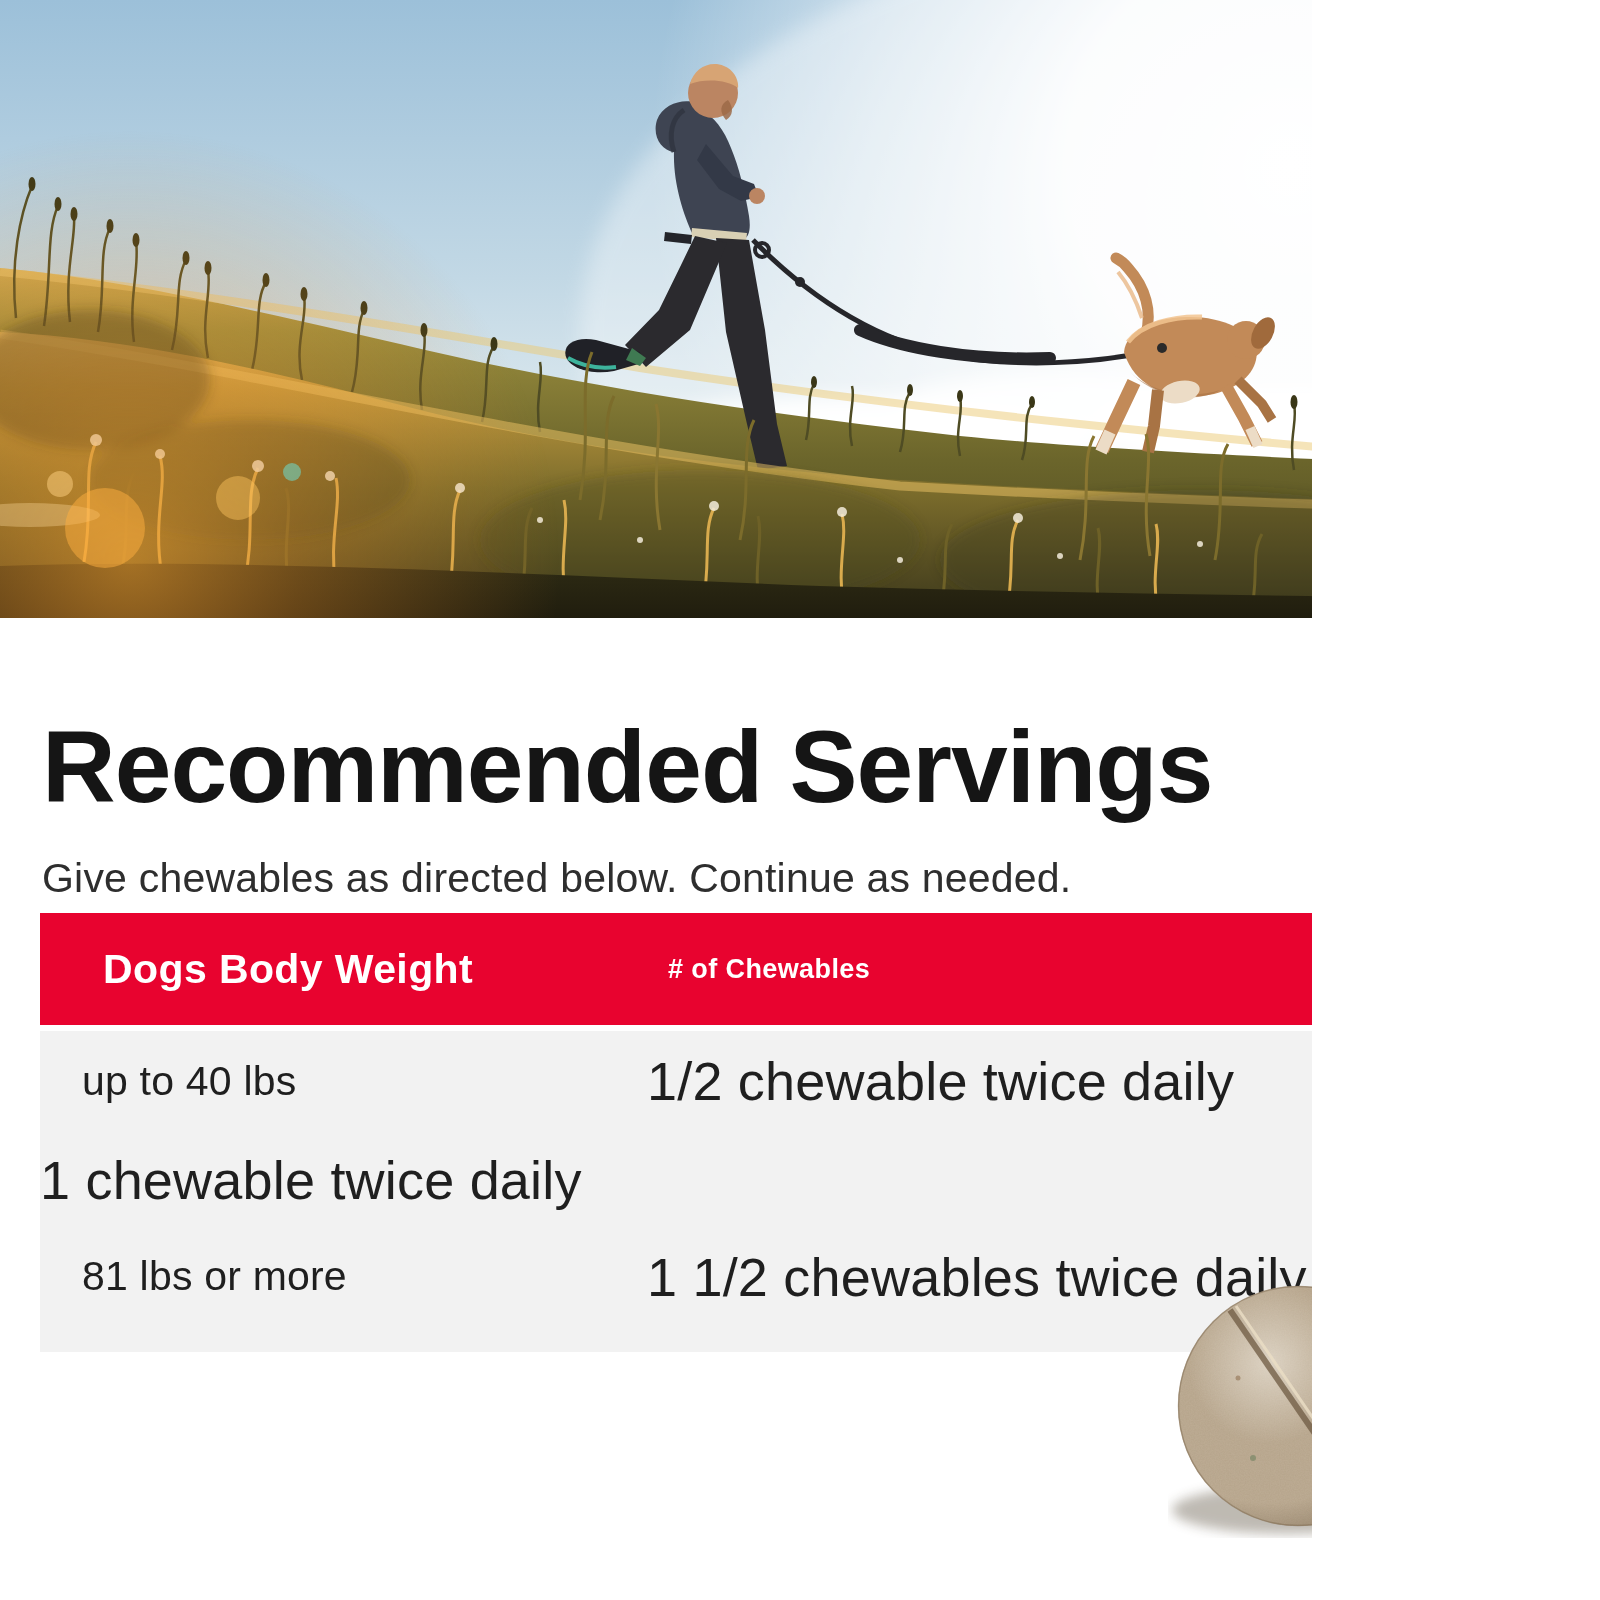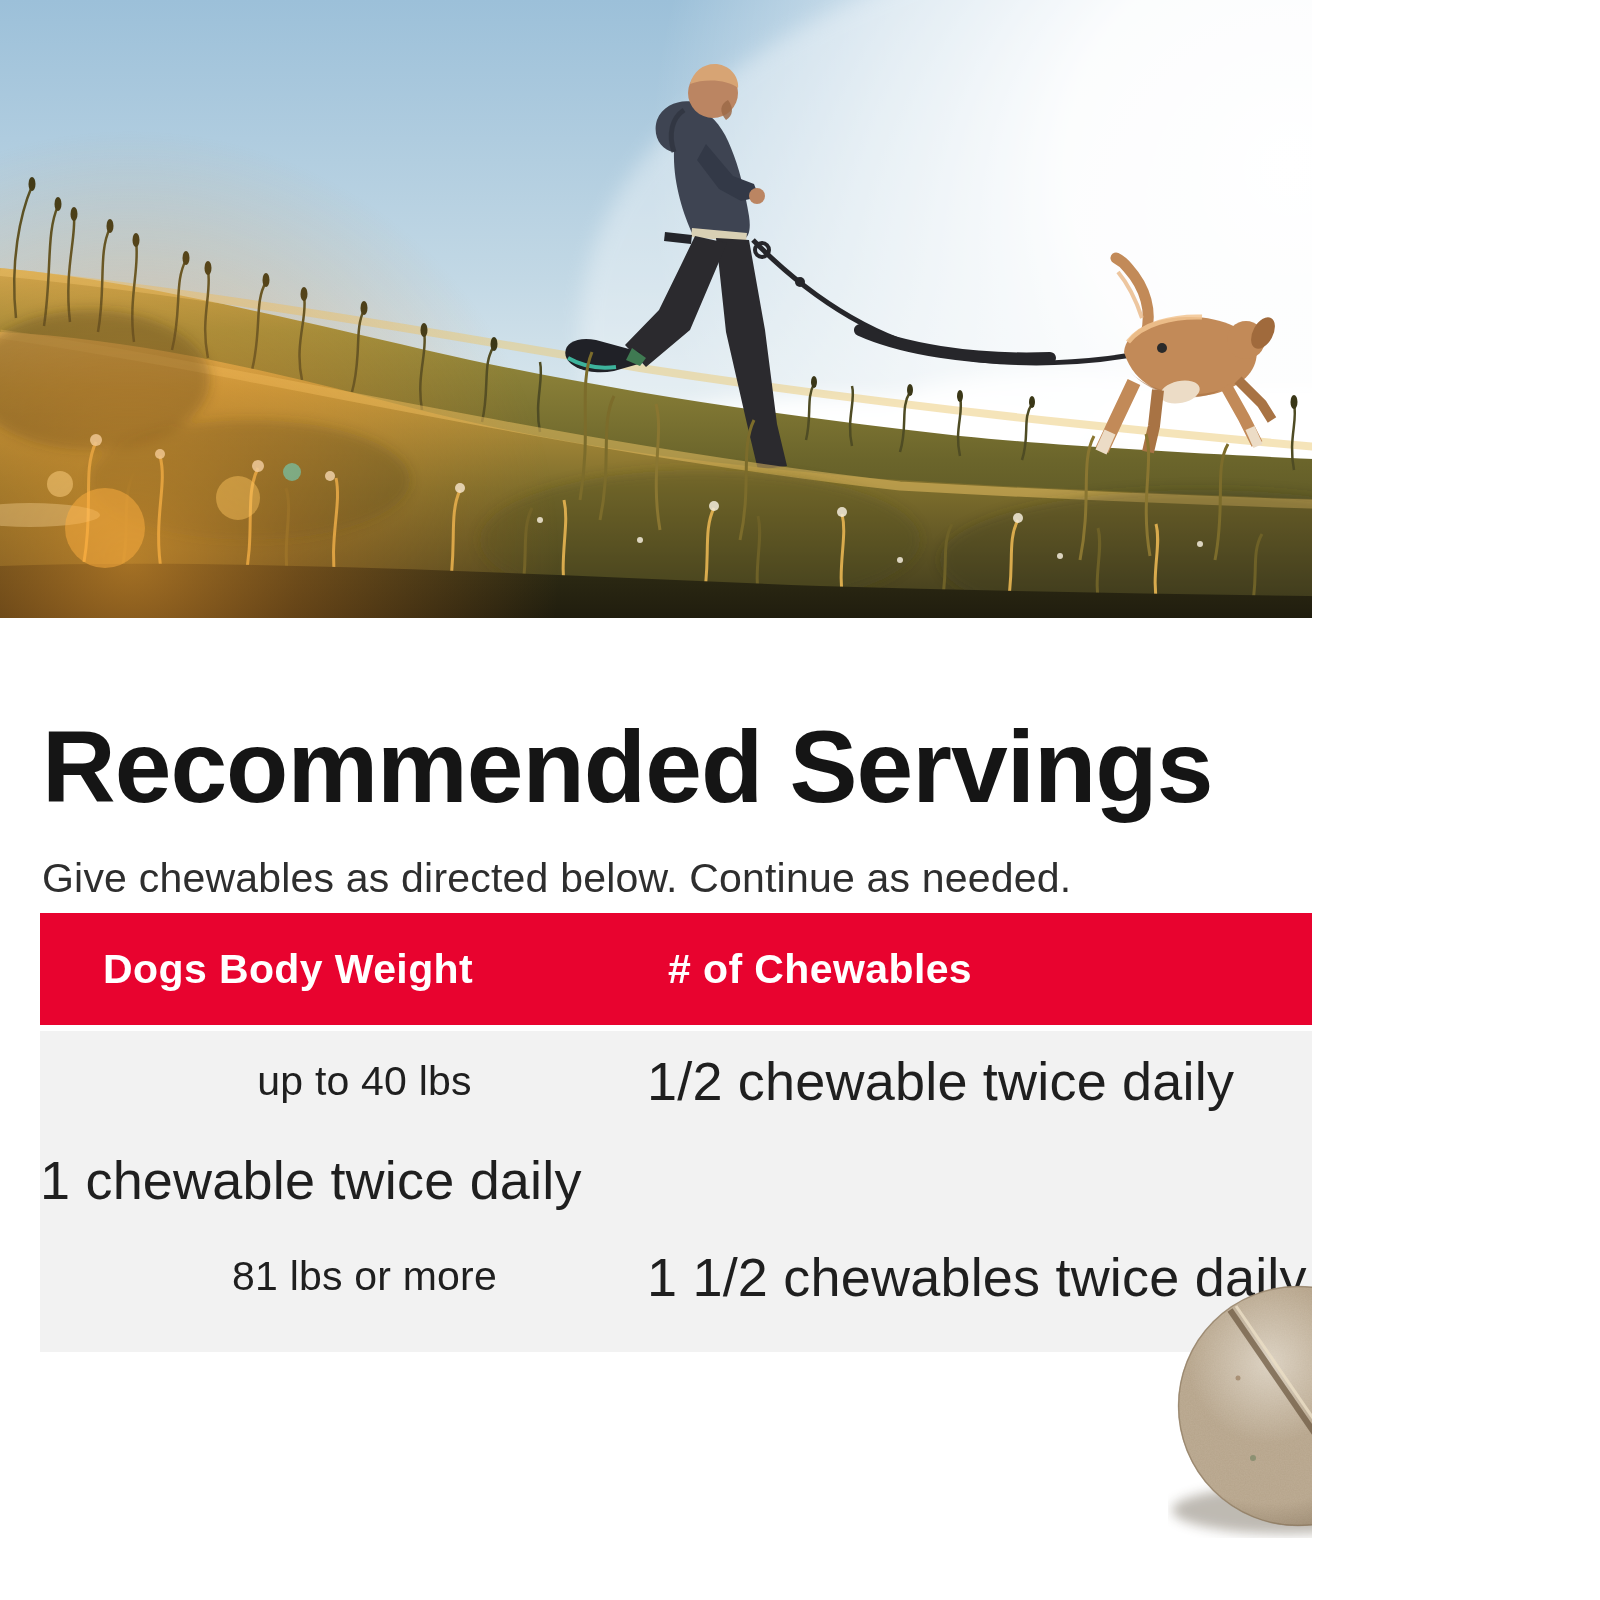--- a/index.html
+++ b/index.html
@@ -7,24 +7,24 @@
           font-family:"Liberation Sans", sans-serif;}
   .hero{position:absolute;left:0;top:0;width:1600px;height:618px;}
   .title{position:absolute;left:42px;top:646px;font-size:102px;font-weight:700;
          letter-spacing:-1px;color:#151515;line-height:1.05;white-space:nowrap;}
   .intro{position:absolute;left:42px;top:838px;font-size:41px;font-weight:400;
          color:#2e2e2e;letter-spacing:.2px;white-space:nowrap;margin-top:17px;}
   .band{position:absolute;left:40px;top:913px;width:1560px;height:112px;background:#e8032f;
         display:flex;align-items:center;}
   .band .c1{width:565px;padding-left:63px;box-sizing:content-box;font-size:41px;font-weight:700;
             color:#ffffff;letter-spacing:.4px;}
-  .band .c2{font-size:41px;font-weight:700;color:#ffffff;letter-spacing:.4px;}
+  .band .c2{font-size:27px;font-weight:700;color:#ffffff;letter-spacing:.4px;}
   .panel{position:absolute;left:40px;top:1031px;width:1560px;height:321px;background:#f2f2f2;
          display:grid;grid-template-rows:100px 97px 97px;align-content:start;}
-  .row{display:flex;align-items:center;text-align:center;}
+  .row{display:flex;align-items:center;}
   .row .c1{width:565px;padding-left:42px;font-size:41px;color:#1f1f1f;letter-spacing:.2px;}
   .row .c2{font-size:54px;color:#1f1f1f;letter-spacing:.2px;}
   .footnote{position:absolute;left:42px;top:1385px;font-size:41px;color:#2e2e2e;
             letter-spacing:.2px;white-space:nowrap;}
   .tablets{position:absolute;left:1168px;top:1248px;width:360px;height:290px;}
   svg{display:block;}
 </style>
 </head>
 <body>
 

